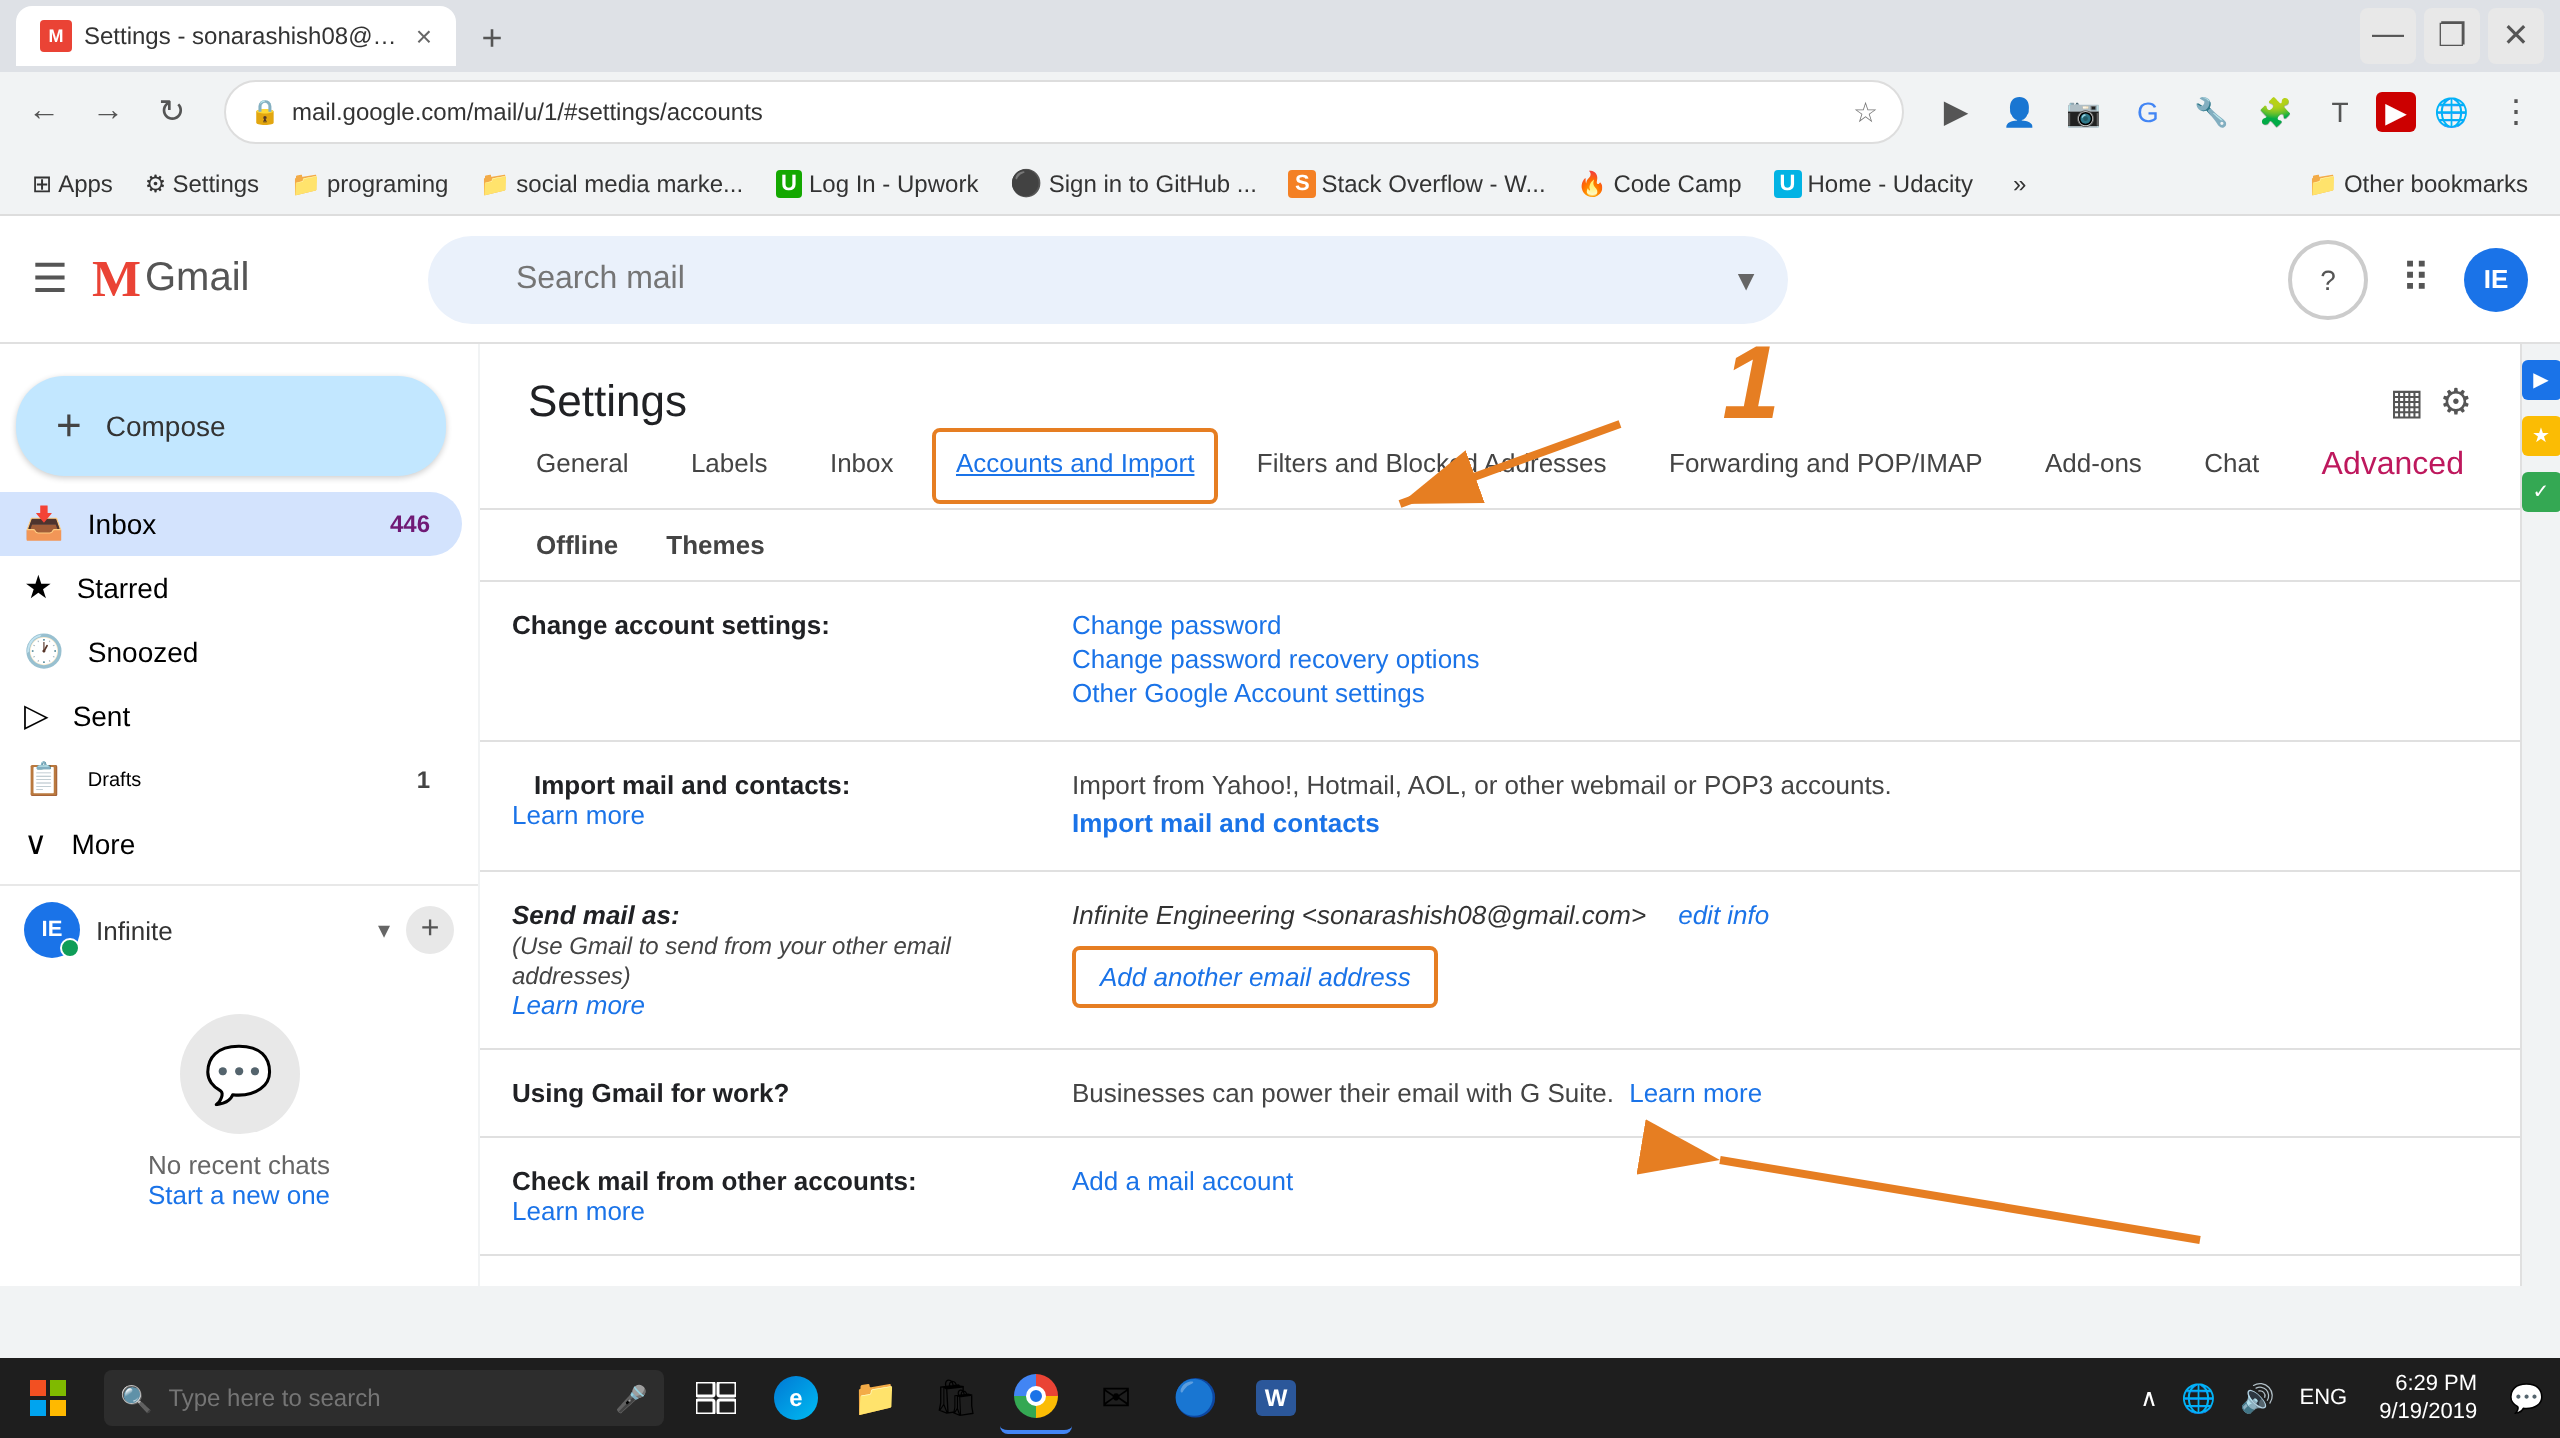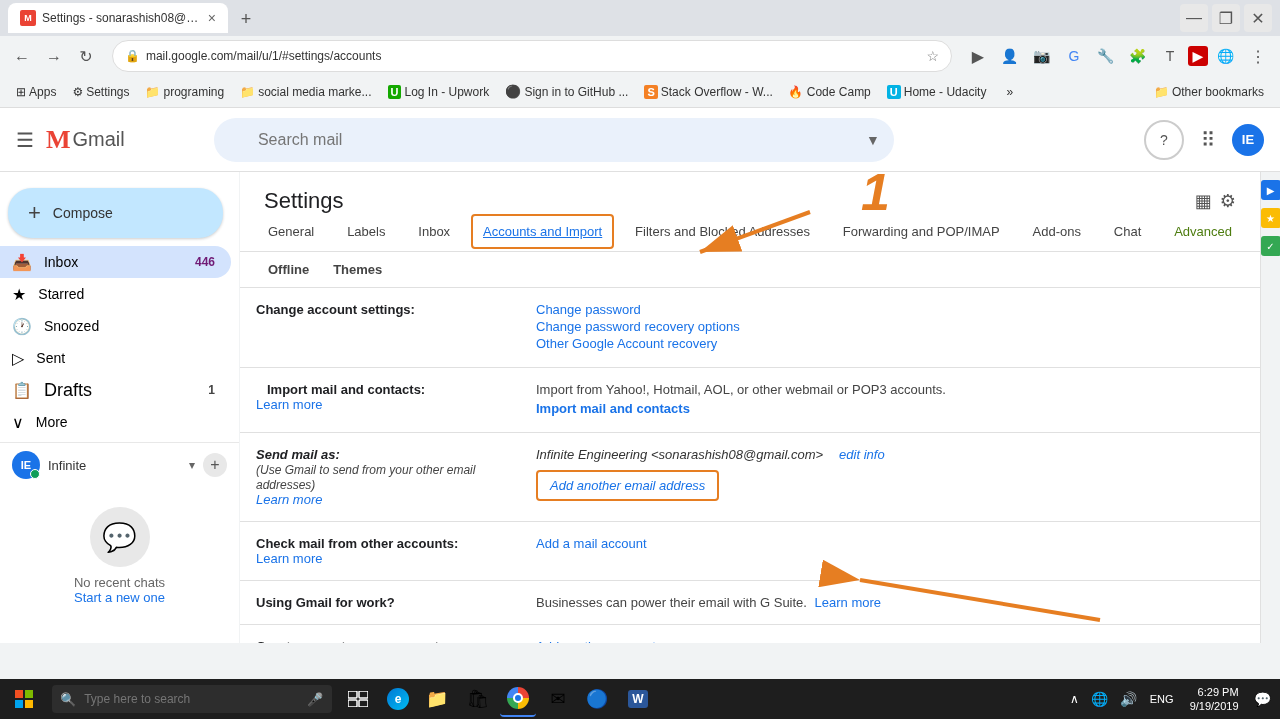--- a/index.html
+++ b/index.html
@@ -193,21 +193,21 @@
         <div class="nav-item">
           <span style="margin-right:12px; font-size:16px;">🕐</span>
           <span style="flex:1; font-size:14px;">Snoozed</span>
         </div>
         <div class="nav-item">
           <span style="margin-right:12px; font-size:16px;">▷</span>
           <span style="flex:1; font-size:14px;">Sent</span>
         </div>
         <div class="nav-item">
           <span style="margin-right:12px; font-size:16px;">📋</span>
-          <span style="flex:1; font-size:18px;">Drafts</span>
+          <span style="flex:1; font-size:10px;">Drafts</span>
           <span style="font-size:12px; font-weight:600; color:#444;">1</span>
         </div>
         <div class="nav-item">
           <span style="margin-right:12px; font-size:16px;">∨</span>
           <span style="flex:1; font-size:14px;">More</span>
         </div>
 
         <div style="height:1px; background:#e8e8e8; margin:4px 0;"></div>
 
         <div style="display:flex; align-items:center; padding:4px 12px; cursor:pointer;">
@@ -239,37 +239,37 @@
 
         <div class="settings-tabs" style="display:flex; border-bottom:1px solid #e0e0e0; padding:0 16px; flex-wrap:wrap;">
           <div class="settings-tab" style="padding:10px 12px; font-size:13px; color:#444; cursor:pointer; border-bottom:2px solid transparent; white-space:nowrap;">General</div>
           <div class="settings-tab" style="padding:10px 12px; font-size:13px; color:#444; cursor:pointer; border-bottom:2px solid transparent; white-space:nowrap;">Labels</div>
           <div class="settings-tab" style="padding:10px 12px; font-size:13px; color:#444; cursor:pointer; border-bottom:2px solid transparent; white-space:nowrap;">Inbox</div>
           <div class="settings-tab active boxed" style="padding:8px 10px; font-size:13px; color:#1a73e8; cursor:pointer; border:2px solid #e67e22; border-radius:4px; white-space:nowrap; margin-bottom:2px;">Accounts and Import</div>
           <div class="settings-tab" style="padding:10px 12px; font-size:13px; color:#444; cursor:pointer; border-bottom:2px solid transparent; white-space:nowrap;">Filters and Blocked Addresses</div>
           <div class="settings-tab" style="padding:10px 12px; font-size:13px; color:#444; cursor:pointer; border-bottom:2px solid transparent; white-space:nowrap;">Forwarding and POP/IMAP</div>
           <div class="settings-tab" style="padding:10px 12px; font-size:13px; color:#444; cursor:pointer; border-bottom:2px solid transparent; white-space:nowrap;">Add-ons</div>
           <div class="settings-tab" style="padding:10px 12px; font-size:13px; color:#444; cursor:pointer; border-bottom:2px solid transparent; white-space:nowrap;">Chat</div>
-          <div class="settings-tab" style="padding:10px 12px; font-size:13px; color:#4d7c0f; cursor:pointer; border-bottom:2px solid transparent; white-space:nowrap;">Advanced</div>
+          <div class="settings-tab" style="padding:10px 12px; font-size:16px; color:#be185d; cursor:pointer; border-bottom:2px solid transparent; white-space:nowrap;">Advanced</div>
         </div>
 
         <div style="display:flex; border-bottom:1px solid #e0e0e0; padding:4px 16px;font-weight:bold;">
           <div style="padding:6px 12px; font-size:13px; color:#444; cursor:pointer;">Offline</div>
           <div style="padding:6px 12px; font-size:13px; color:#444; cursor:pointer;">Themes</div>
         </div>
 
         <table style="width:100%; border-collapse:collapse;">
 
           <tbody>
               <tr style="border-bottom:1px solid #e0e0e0;">
             <td style="width:280px; padding:14px 16px; vertical-align:top; font-weight:600; font-size:13px; color:#202124;">Change account settings:</td>
             <td style="padding:14px 16px; vertical-align:top;">
               <a class="link-blue" style="color:#1a73e8; cursor:pointer; text-decoration:none; display:block; margin-bottom:2px;">Change password</a>
               <a class="link-blue" style="color:#1a73e8; cursor:pointer; text-decoration:none; display:block; margin-bottom:2px;">Change password recovery options</a>
-              <a class="link-blue" style="color:#1a73e8; cursor:pointer; text-decoration:none; display:block; margin-bottom:2px;">Other Google Account recovery</a>
+              <a class="link-blue" style="color:#1a73e8; cursor:pointer; text-decoration:none; display:block; margin-bottom:2px;">Other Google Account settings</a>
             </td>
           </tr>
 
           <tr style="border-bottom:1px solid #e0e0e0;">
             <td style="width:280px; padding:14px 16px; vertical-align:top;">
               <span style="font-weight:600; font-size:13px; color:#202124;padding-left:11px;">Import mail and contacts:</span><br>
               <a style="color:#1a73e8; cursor:pointer; text-decoration:none; font-size:13px;">Learn more</a>
             </td>
             <td style="padding:14px 16px; vertical-align:top;">
               <div style="font-size:13px; color:#444; margin-bottom:4px;">Import from Yahoo!, Hotmail, AOL, or other webmail or POP3 accounts.</div>
@@ -286,34 +286,34 @@
             <td style="padding:14px 16px; vertical-align:top; position:relative;">
               <div style="display:flex; align-items:center; margin-bottom:8px;">
                 <span style="font-size:13px; color:#333;">Infinite Engineering &lt;sonarashish08@gmail.com&gt;</span>
                 <a style="color:#1a73e8; cursor:pointer; text-decoration:none; margin-left:16px; font-size:13px;">edit info</a>
               </div>
               <div style="display:inline-block; border:2px solid #e67e22; border-radius:4px; padding:6px 12px; color:#1a73e8; cursor:pointer; font-size:13px; margin-bottom:4px;">Add another email address</div>
             </td>
           </tr>
 
           <tr style="border-bottom:1px solid #e0e0e0;">
-            <td style="width:280px; padding:14px 16px; vertical-align:top;">
-              <span style="font-weight:600; font-size:13px; color:#202124;">Check mail from other accounts:</span><br>
-              <a style="color:#1a73e8; cursor:pointer; text-decoration:none; font-size:13px;">Learn more</a>
-            </td>
-            <td style="padding:14px 16px; vertical-align:top;">
-              <a class="link-blue" style="color:#1a73e8; cursor:pointer; text-decoration:none; font-size:13px;">Add a mail account</a>
-            </td>
-          </tr>
-
-          <tr style="border-bottom:1px solid #e0e0e0;">
             <td style="width:280px; padding:14px 16px; vertical-align:top; font-weight:600; font-size:13px; color:#202124;">Using Gmail for work?</td>
             <td style="padding:14px 16px; vertical-align:top; font-size:13px; color:#444;">
               <span>Businesses can power their email with G Suite.</span>
               <a style="color:#1a73e8; cursor:pointer; text-decoration:none; margin-left:4px;">Learn more</a>
+            </td>
+          </tr>
+
+          <tr style="border-bottom:1px solid #e0e0e0;">
+            <td style="width:280px; padding:14px 16px; vertical-align:top;">
+              <span style="font-weight:600; font-size:13px; color:#202124;">Check mail from other accounts:</span><br>
+              <a style="color:#1a73e8; cursor:pointer; text-decoration:none; font-size:13px;">Learn more</a>
+            </td>
+            <td style="padding:14px 16px; vertical-align:top;">
+              <a class="link-blue" style="color:#1a73e8; cursor:pointer; text-decoration:none; font-size:13px;">Add a mail account</a>
             </td>
           </tr>
 
           <tr style="border-bottom:1px solid #e0e0e0;">
             <td style="width:280px; padding:14px 16px; vertical-align:top;">
               <span style="font-weight:600; font-size:13px; color:#202124;">Grant access to your account:</span><br>
               <br>
               
             </td>
             <td style="padding:14px 16px; vertical-align:top;">

